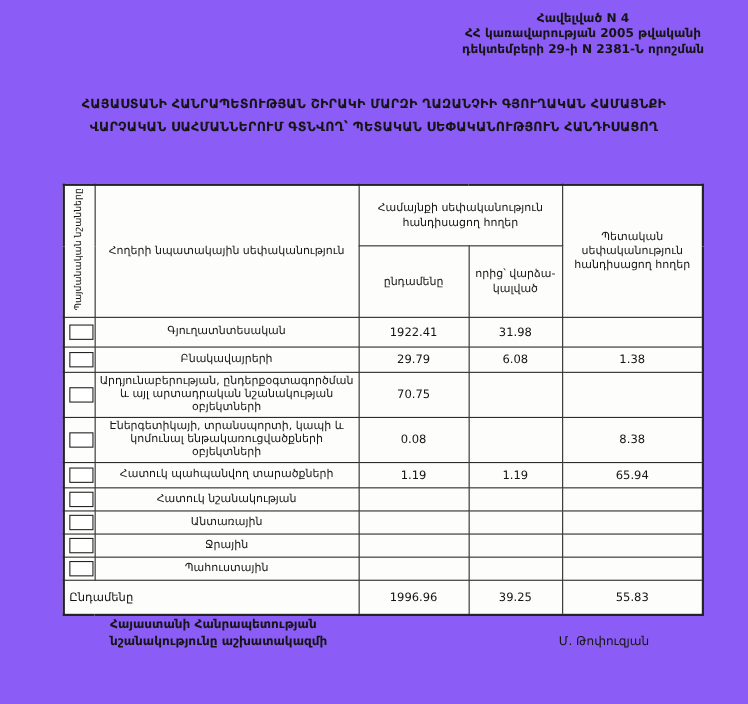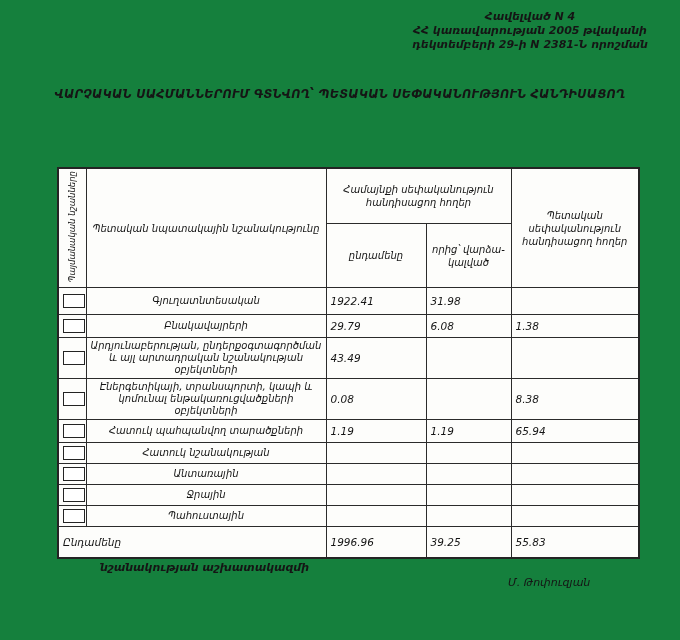--- a/index.html
+++ b/index.html
@@ -3,21 +3,21 @@
 <meta charset="utf-8">
 <style>
   html,body{margin:0;padding:0}
   body{
     width:680px;height:640px;
     background:#f6f6f3;
     font-family:"DejaVu Sans",sans-serif;
     color:#151515;
     position:relative;overflow:hidden;
   }
-  .page{position:absolute;inset:0;background:#15803d;font-style:italic;}
+  .page{position:absolute;inset:0;background:#8b5cf6;}
 
   
   .appendix{
     position:absolute;top:10px;right:20px;width:260px;
     text-align:center;font-size:11px;font-weight:bold;line-height:14px;
   }
 
   
   .doc-title{
     position:absolute;top:84px;left:6px;right:6px;
@@ -39,21 +39,21 @@
   }
   .land-table thead th{font-weight:normal;line-height:13px;}
   .hdr-row1{height:46px;}
   .hdr-row2{height:54px;}
   .vert{
     display:inline-block;
     writing-mode:vertical-rl;transform:rotate(180deg);
     font-size:8.5px;white-space:nowrap;line-height:10px;
   }
   .cell-label{text-align:center;font-size:10px;line-height:12px;padding-left:5px;}
-  .cell-num{font-size:10.5px;}
+  .cell-num{text-align:center;font-size:10.5px;}
   .cell-sym{text-align:center;padding:1px;}
   .legend-box{
     display:inline-block;width:20px;height:12px;
     border:1.5px solid #242424;background:#fff;vertical-align:middle;
   }
   tr.r1 td{height:22px;}
   tr.r2 td{height:18px;}
   tr.r3 td{height:36px;}
   tr.r4 td{height:32px;}
   tr.r5 td{height:18px;}
@@ -75,35 +75,36 @@
 
 <div class="page">
 
   <div class="appendix">
     <div>Հավելված N 4</div>
     <div>ՀՀ կառավարության 2005 թվականի</div>
     <div>դեկտեմբերի 29-ի N 2381-Ն որոշման</div>
   </div>
 
   <div class="doc-title">
+    <div>ՀԱՅԱՍՏԱՆԻ ՀԱՆՐԱՊԵՏՈՒԹՅԱՆ ՇԻՐԱԿԻ ՄԱՐԶԻ ՂԱԶԱՆՉԻԻ ԳՅՈՒՂԱԿԱՆ ՀԱՄԱՅՆՔԻ</div>
     <div>ՎԱՐՉԱԿԱՆ ՍԱՀՄԱՆՆԵՐՈՒՄ ԳՏՆՎՈՂ՝ ՊԵՏԱԿԱՆ ՍԵՓԱԿԱՆՈՒԹՅՈՒՆ ՀԱՆԴԻՍԱՑՈՂ</div>
   </div>
 
   <table class="land-table">
     <colgroup>
       <col style="width:28px">
         <col style="width:240px">
         <col style="width:100px">
         <col style="width:85px">
         <col style="width:128px">
     </colgroup>
     <thead>
       <tr class="hdr-row1">
         <th rowspan="2"><span class="vert">Պայմանական նշանները</span></th>
-        <th rowspan="2">Պետական նպատակային նշանակությունը</th>
+        <th rowspan="2">Հողերի նպատակային սեփականություն</th>
         <th colspan="2">Համայնքի սեփականություն հանդիսացող հողեր</th>
         <th rowspan="2">Պետական սեփականություն հանդիսացող հողեր</th>
       </tr>
       <tr class="hdr-row2">
         <th>ընդամենը</th>
         <th>որից՝ վարձա- կալված</th>
       </tr>
     </thead>
     <tbody>
       <tr class="r1">
@@ -116,21 +117,21 @@
       <tr class="r2">
         <td class="cell-sym"><span class="legend-box"></span></td>
         <td class="cell-label">Բնակավայրերի</td>
         <td class="cell-num">29.79</td>
         <td class="cell-num">6.08</td>
         <td class="cell-num">1.38</td>
       </tr>
       <tr class="r3">
         <td class="cell-sym"><span class="legend-box"></span></td>
         <td class="cell-label">Արդյունաբերության, ընդերքօգտագործման և այլ արտադրական նշանակության օբյեկտների</td>
-        <td class="cell-num">43.49</td>
+        <td class="cell-num">70.75</td>
         <td class="cell-num"></td>
         <td class="cell-num"></td>
       </tr>
       <tr class="r4">
         <td class="cell-sym"><span class="legend-box"></span></td>
         <td class="cell-label">Էներգետիկայի, տրանսպորտի, կապի և կոմունալ ենթակառուցվածքների  օբյեկտների</td>
         <td class="cell-num">0.08</td>
         <td class="cell-num"></td>
         <td class="cell-num">8.38</td>
       </tr>
@@ -174,18 +175,19 @@
       <tr>
         <td colspan="2" class="total-label">Ընդամենը</td>
         <td class="cell-num">1996.96</td>
         <td class="cell-num">39.25</td>
         <td class="cell-num">55.83</td>
       </tr>
     </tfoot>
   </table>
 
   <div class="footer-left">
-    <div>նշանակության աշխատակազմի</div>
+    <div>Հայաստանի Հանրապետության</div>
+    <div>նշանակությունը աշխատակազմի</div>
   </div>
 
   <div class="signature">Մ. Թոփուզյան</div>
 
 </div>
 
 </body></html>

